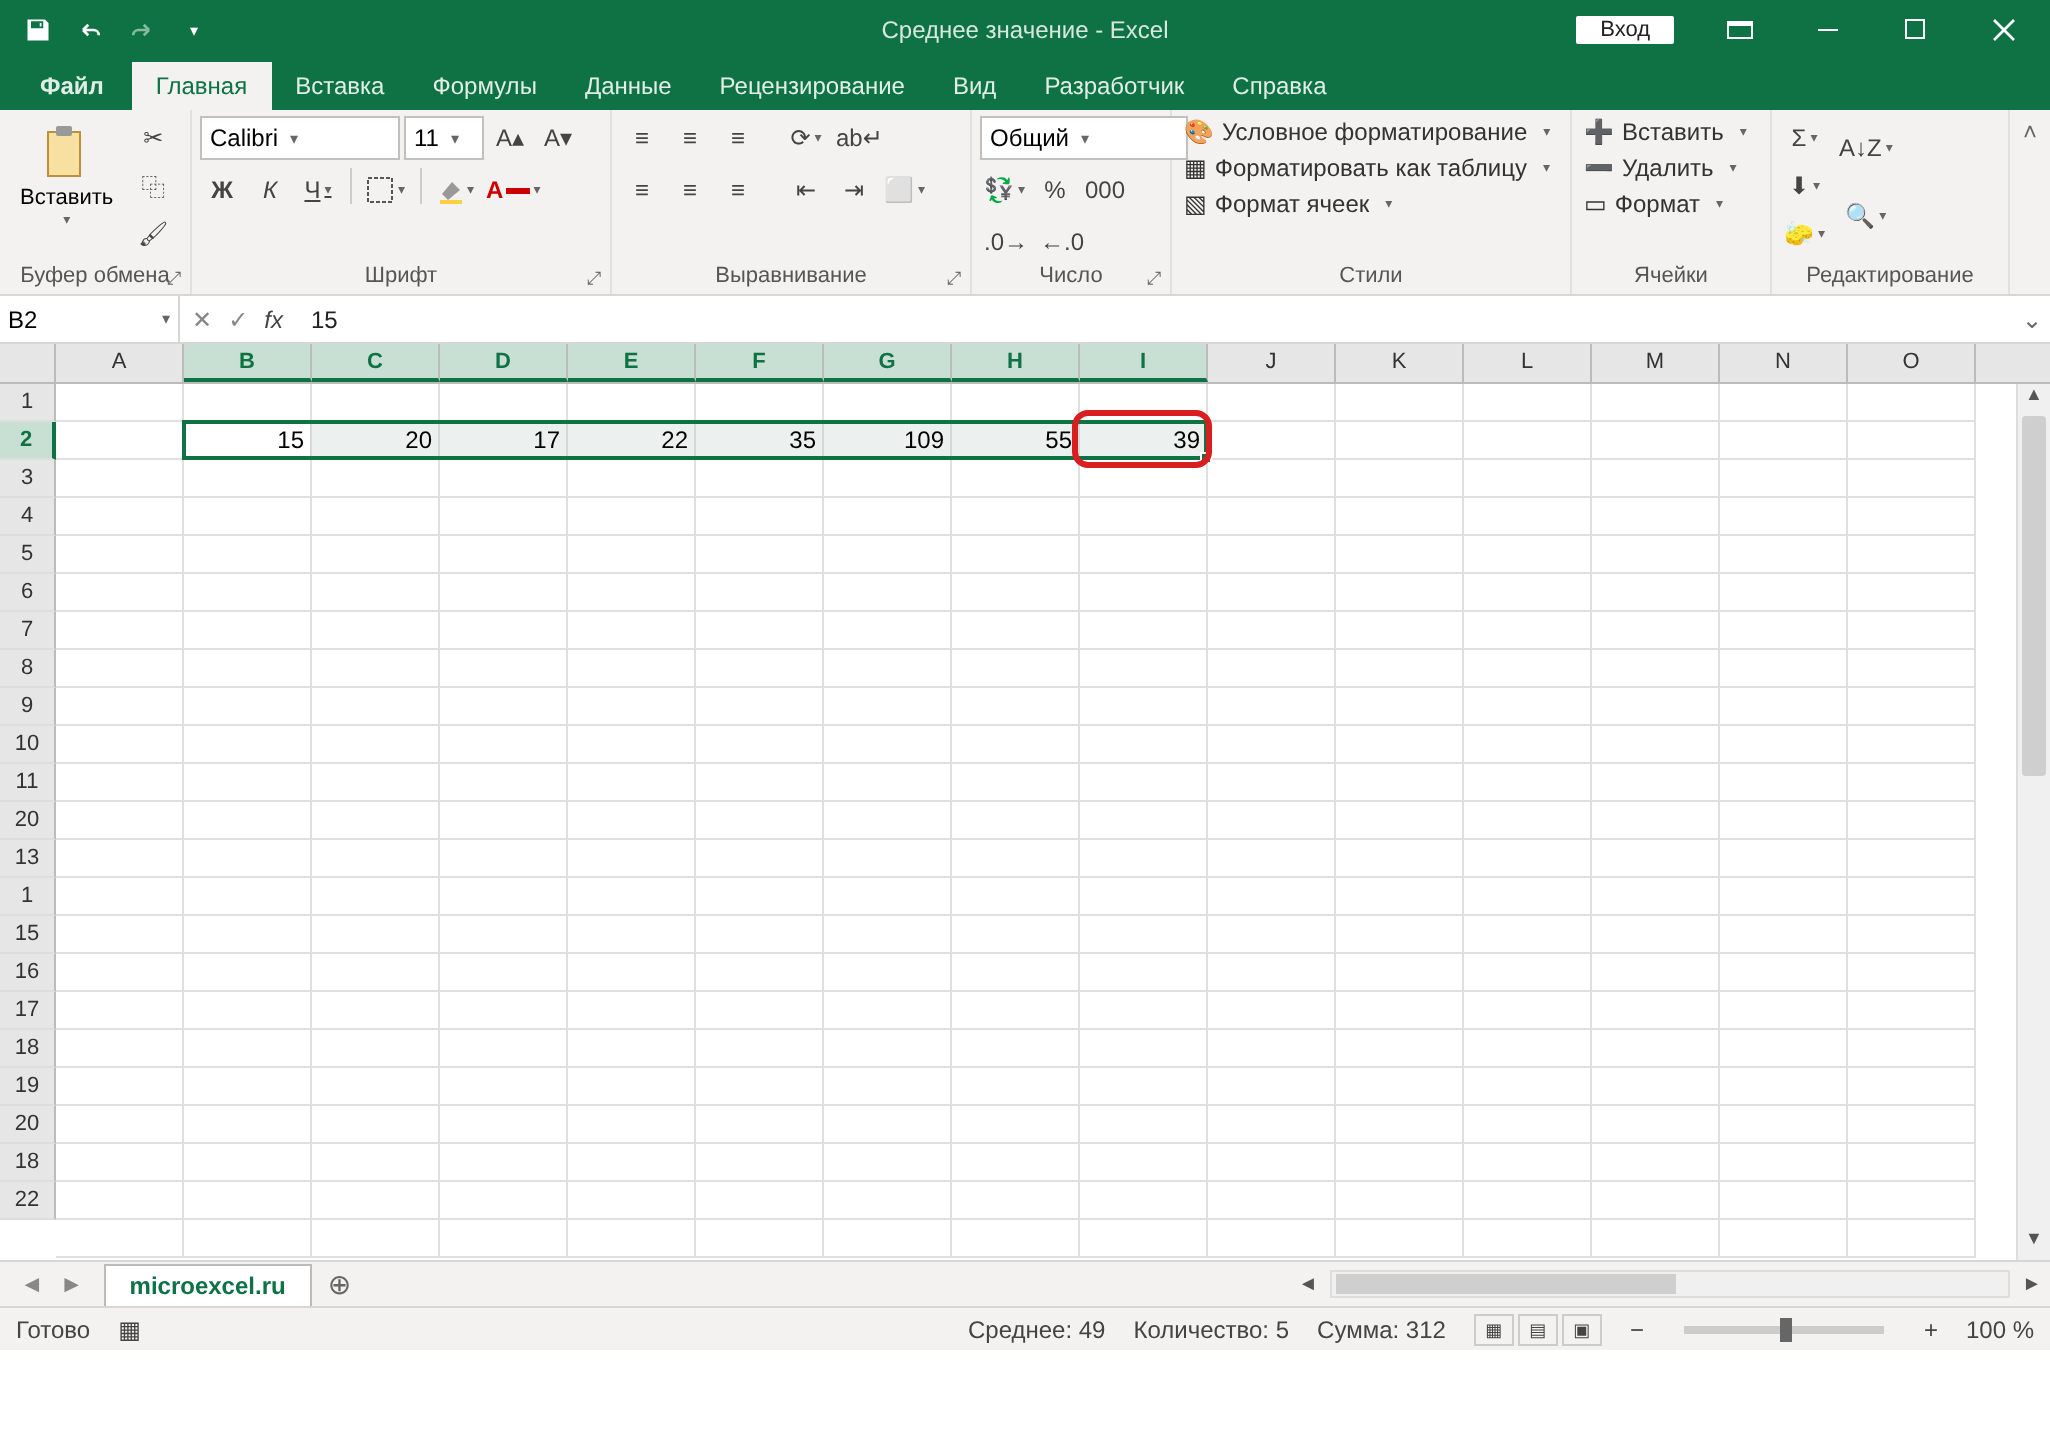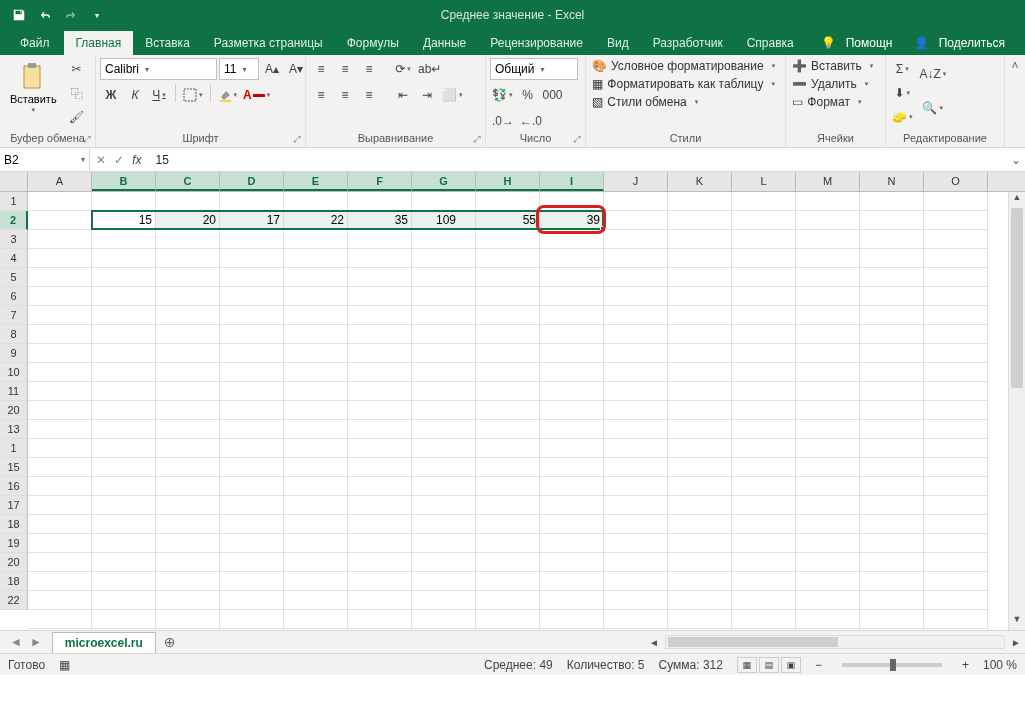--- a/index.html
+++ b/index.html
@@ -11,21 +11,21 @@
 .qat-icon { width: 22px; height: 22px; display: flex; align-items: center; justify-content: center; cursor: pointer; margin-right: 4px; }
 .title-text { position: absolute; left: 50%; transform: translateX(-50%); color: #d7e7dd; font-size: 12px; }
 .window-controls { margin-left: auto; display: flex; align-items: center; }
 .win-btn { width: 44px; height: 30px; display: flex; align-items: center; justify-content: center; cursor: pointer; padding-right: 2px;}
 .login-btn { background: #fff; color: #222; padding: 1px 12px; font-size: 11px; margin-right: 12px; cursor: pointer; border-radius: 1px;}
 
 
 .ribbon-tabs { height: 25px; background: #0e7245; display: flex; align-items: center; padding-left: 8px; color: #fff; }
 .tab { padding: 5px 12px; cursor: pointer; font-size: 12px; color: #e0eee6;}
 .tab.active { background: #f3f2f1; color: #0e7245; }
-.tab.file { margin-right: 2px; }
+.tab.file { margin-right: 2px; font-weight: bold; }
 .tell-me { margin-left: auto; display:flex; align-items:center; gap:4px; padding-right:8px;}
 .tell-me span { cursor:pointer; padding:4px 6px;}
 
 
 .ribbon { height: 93px; background: #f3f2f1; border-bottom: 1px solid #d6d6d6; display: flex; }
 .group { border-right: 1px solid #e1e1e1; display: flex; flex-direction: column; padding: 3px 4px 1px 4px; position:relative;}
 .group-label { text-align: center; font-size: 11px; color: #555; margin-top: auto; padding-bottom: 2px;}
 .group-body { display: flex; flex: 1; align-items: flex-start; gap: 3px;}
 .col { display: flex; flex-direction: column; gap: 2px; }
 .ribbon-btn { min-width: 22px; height: 22px; display: flex; align-items: center; justify-content: center; cursor: pointer; padding: 0 2px; color:#444;}
@@ -103,37 +103,57 @@
         </svg>
       </div>
     <div class="qat-icon" style="opacity:.5">
         <svg width="14" height="14" viewBox="0 0 16 16">
           <path fill="none" stroke="#fff" stroke-width="1.5" d="M12 8L9 5m3 3l-3 3m3-3H6a3 3 0 00-3 3"></path>
         </svg>
       </div>
     <div class="qat-icon" style="font-size:8px">▾</div>
   </div>
   <div class="title-text">Среднее значение  -  Excel</div>
+  <div class="window-controls">
+    <div class="login-btn">Вход</div>
+    <div class="win-btn">
+        <svg width="14" height="14">
+          <rect x="1" y="3" width="12" height="8" fill="none" stroke="#fff"></rect>
+          <rect x="1" y="3" width="12" height="2" fill="#fff"></rect>
+        </svg>
+      </div>
+    <div class="win-btn">
+        <svg width="12" height="12">
+          <line x1="1" y1="6" x2="11" y2="6" stroke="#fff" stroke-width="1"></line>
+        </svg>
+      </div>
+    <div class="win-btn">
+        <svg width="12" height="12">
+          <rect x="1" y="1" width="9" height="9" fill="none" stroke="#fff"></rect>
+        </svg>
+      </div>
+    <div class="win-btn">
+        <svg width="12" height="12">
+          <line x1="1" y1="1" x2="11" y2="11" stroke="#fff" stroke-width="1.3"></line>
+          <line x1="11" y1="1" x2="1" y2="11" stroke="#fff" stroke-width="1.3"></line>
+        </svg>
+      </div>
+  </div>
 </div>
 
 <div class="ribbon-tabs">
   <div class="tab file">Файл</div>
   <div class="tab active">Главная</div>
   <div class="tab">Вставка</div>
-  <div class="tab">Разметка страницы</div>
   <div class="tab">Формулы</div>
   <div class="tab">Данные</div>
   <div class="tab">Рецензирование</div>
   <div class="tab">Вид</div>
   <div class="tab">Разработчик</div>
   <div class="tab">Справка</div>
-  <div class="tell-me">
-    <span>💡 <span>Помощн</span></span>
-    <span>👤 <span>Поделиться</span></span>
-  </div>
 </div>
 
 <div class="ribbon">
 
   <div class="group" style="width:96px">
     <div class="group-body">
       <div class="big-btn">
         <svg width="26" height="30" viewBox="0 0 26 30">
             <rect x="4" y="4" width="16" height="22" fill="#f8e0a0" stroke="#b8923c"></rect>
             <rect x="8" y="1" width="8" height="5" rx="1" fill="#999"></rect>
@@ -147,21 +167,21 @@
         <div class="ribbon-btn">🖌</div>
       </div>
     </div>
     <div class="group-label">Буфер обмена</div>
     <div class="launcher">⤢</div>
   </div>
 
   <div class="group" style="width:210px">
     <div class="group-body" style="flex-direction:column;gap:4px;width:100%">
       <div class="row">
-        <div class="font-select" style="width:117px">
+        <div class="font-select" style="width:100px">
             <span>Calibri</span>
             <span class="arrow">▾</span>
           </div>
         <div class="font-select" style="width:40px">
             <span>11</span>
             <span class="arrow">▾</span>
           </div>
         <div class="ribbon-btn">A▴</div>
         <div class="ribbon-btn">A▾</div>
       </div>
@@ -213,21 +233,21 @@
         <div class="ribbon-btn">⇥</div>
         <div class="ribbon-btn drop">⬜</div>
       </div>
     </div>
     <div class="group-label">Выравнивание</div>
     <div class="launcher">⤢</div>
   </div>
 
   <div class="group" style="width:100px">
     <div class="group-body" style="flex-direction:column;gap:4px">
-      <div class="font-select" style="width:88px">
+      <div class="font-select" style="width:104px">
           <span>Общий</span>
           <span class="arrow">▾</span>
         </div>
       <div class="row">
         <div class="ribbon-btn drop">💱</div>
         <div class="ribbon-btn">%</div>
         <div class="ribbon-btn">000</div>
       </div>
       <div class="row">
         <div class="ribbon-btn">.0→</div>
@@ -243,21 +263,21 @@
       <div class="style-row">
           <span>🎨</span>
           <span>Условное форматирование</span>
         </div>
       <div class="style-row">
           <span>▦</span>
           <span>Форматировать как таблицу</span>
         </div>
       <div class="style-row">
           <span>▧</span>
-          <span>Стили обмена</span>
+          <span>Формат ячеек</span>
         </div>
     </div>
     <div class="group-label">Стили</div>
   </div>
 
   <div class="group" style="width:100px">
     <div class="group-body" style="flex-direction:column;gap:2px">
       <div class="style-row">
           <span style="color:#0e7245">➕</span>
           <span>Вставить</span>
@@ -700,21 +720,21 @@
         <div class="cell-bg" style="left: 832px; top: 418px; width: 64px; height: 19px;"></div>
         <div class="cell-bg" style="left: 896px; top: 418px; width: 64px; height: 19px;"></div>
         <div class="selection" style="left: 63px; top: 18px; width: 513px; height: 20px;"></div>
         <div class="sel-first" style="left: 65px; top: 20px; width: 62px; height: 16px;"></div>
         <div class="fill-handle" style="left: 572px; top: 34px;"></div>
         <div class="cell-text" style="left: 64px; top: 19px; width: 64px;">15</div>
         <div class="cell-text" style="left: 128px; top: 19px; width: 64px;">20</div>
         <div class="cell-text" style="left: 192px; top: 19px; width: 64px;">17</div>
         <div class="cell-text" style="left: 256px; top: 19px; width: 64px;">22</div>
         <div class="cell-text" style="left: 320px; top: 19px; width: 64px;">35</div>
-        <div class="cell-text" style="left: 368px; top: 19px; width: 64px;">109</div>
+        <div class="cell-text" style="left: 384px; top: 19px; width: 64px;">109</div>
         <div class="cell-text" style="left: 448px; top: 19px; width: 64px;">55</div>
         <div class="cell-text" style="left: 512px; top: 19px; width: 64px;">39</div>
         <div class="highlight-ring" style="left: 508px; top: 13px; width: 70px; height: 29px;"></div>
       </div>
   </div>
   <div class="vscroll">
     <div class="arrow-btn" style="top:0">▲</div>
     <div class="thumb"></div>
     <div class="arrow-btn" style="bottom:0">▼</div>
   </div>

